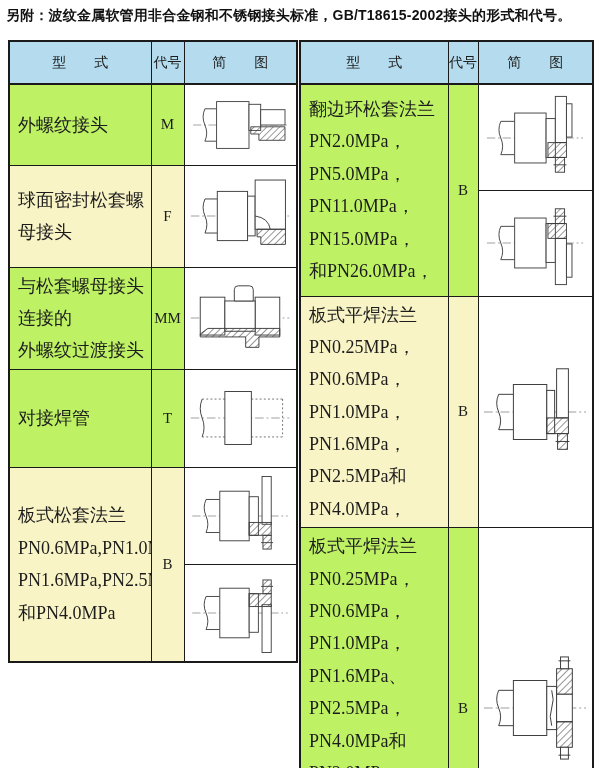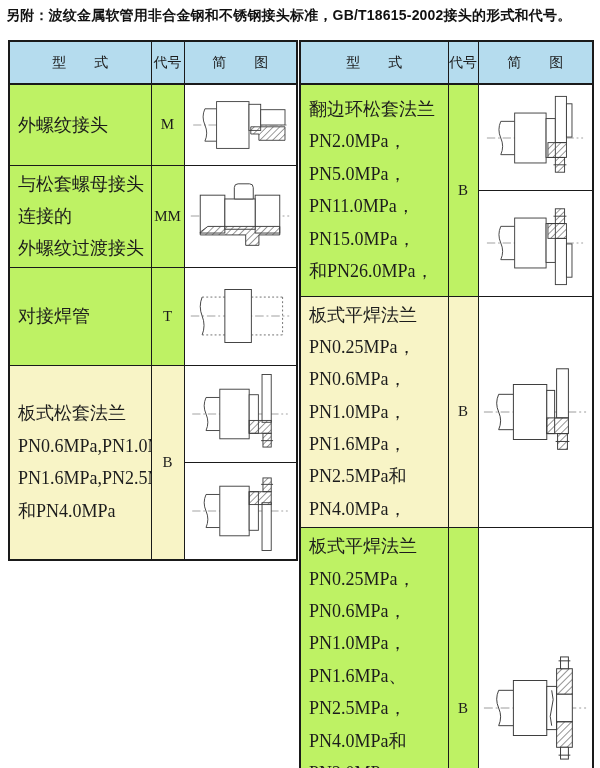--- a/index.html
+++ b/index.html
@@ -75,20 +75,37 @@
             <line class="cl" x1="4" y1="40" x2="108" y2="40"></line>
             <path class="ln" d="M30 22 H17 Q13 31 17 40 Q21 49 17 58 H30"></path>
             <rect class="ol" x="30" y="14" width="36" height="52"></rect>
             <rect class="ol" x="66" y="17" width="13" height="29"></rect>
             <rect class="ol" x="79" y="23" width="27" height="17"></rect>
             <path class="ht" d="M68 42 H106 V57 H77 V50 H68 Z"></path>
           </svg>
         </div>
           </td>
       </tr>
+      <tr class="r1 hl">
+        <td class="type">球面密封松套螺母接头</td>
+        <td class="code">F</td>
+        <td class="diag">
+            <div class="dwrap">
+          <svg width="106" height="92" viewBox="0 0 112 96">
+            <line class="cl" x1="4" y1="48" x2="108" y2="48"></line>
+            <path class="ln" d="M32 30 H19 Q15 39 19 48 Q23 57 19 66 H32"></path>
+            <rect class="ol" x="32" y="22" width="32" height="52"></rect>
+            <rect class="ol" x="64" y="27" width="8" height="42"></rect>
+            <rect class="ol" x="72" y="10" width="32" height="52"></rect>
+            <path class="ln" d="M72 48 Q86 50 88 62"></path>
+            <path class="ht" d="M74 62 H104 V78 H78 V70 H74 Z"></path>
+          </svg>
+        </div>
+          </td>
+      </tr>
       <tr class="r2">
         <td class="type">与松套螺母接头连接的
 外螺纹过渡接头</td>
         <td class="code">MM</td>
         <td class="diag">
             <div class="dwrap">
           <svg width="106" height="88" viewBox="0 0 112 92">
             <line class="cl" x1="4" y1="46" x2="108" y2="46"></line>
             <rect class="ol" x="14" y="24" width="26" height="40"></rect>
             <rect class="ol" x="72" y="24" width="26" height="40"></rect>

